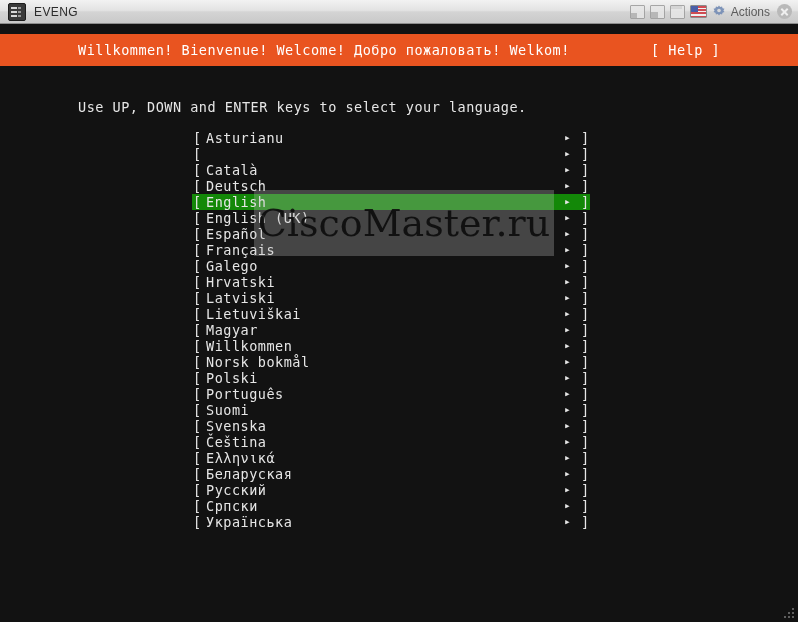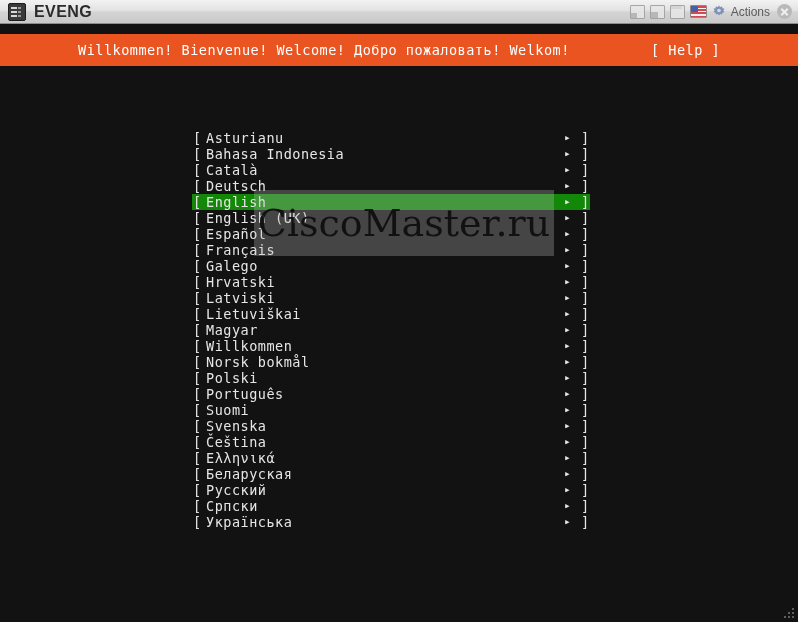--- a/index.html
+++ b/index.html
@@ -59,25 +59,24 @@
   #app-icon::after {
     content: "";
     position: absolute;
     left: 9px; top: 3px;
     width: 3px; height: 2px;
     background: #9a9a9a;
     box-shadow: 0 4px 0 0 #9a9a9a, 0 8px 0 0 #9a9a9a;
   }
 
   #window-title {
-    font-size: 16px;
+    font-size: 12px;
     color: #2b2b2b;
     letter-spacing: 0.4px;
     white-space: nowrap;
-    font-weight: bold;
   }
 
   #titlebar-right {
     margin-left: auto;
     display: flex;
     align-items: center;
     gap: 5px;
     padding-right: 2px;
   }
 
@@ -331,24 +330,25 @@
     </div>
   </div>
 
   <div id="terminal" style="background: rgb(18, 18, 18);">
 
     <div id="banner" style="background: rgb(233, 84, 32); padding-left: 19px;">
       <div id="banner-greeting">Willkommen! Bienvenue! Welcome! Добро пожаловать! Welkom!</div>
       <div id="banner-help">[ Help ]</div>
     </div>
 
+    <div id="instruction">Use UP, DOWN and ENTER keys to select your language.</div>
 
     <div id="language-list">
         <div class="lang-row"><div class="hl"></div><span class="bracket-open">[</span><span class="lang-name">Asturianu</span><span class="arrow">▸</span><span class="bracket-close">]</span></div>
-        <div class="lang-row"><div class="hl"></div><span class="bracket-open">[</span><span class="lang-name">Bahasa Indonesia</span><span class="arrow">▸</span><span class="bracket-close">]</span></div>
+        <div class="lang-row"><div class="hl"></div><span class="bracket-open">[</span><span class="arrow">▸</span><span class="bracket-close">]</span></div>
         <div class="lang-row"><div class="hl"></div><span class="bracket-open">[</span><span class="lang-name">Català</span><span class="arrow">▸</span><span class="bracket-close">]</span></div>
         <div class="lang-row"><div class="hl"></div><span class="bracket-open">[</span><span class="lang-name">Deutsch</span><span class="arrow">▸</span><span class="bracket-close">]</span></div>
         <div class="lang-row selected"><div class="hl" style="background: rgb(19, 136, 8);"></div><span class="bracket-open">[</span><span class="lang-name">English</span><span class="arrow">▸</span><span class="bracket-close">]</span></div>
         <div class="lang-row"><div class="hl"></div><span class="bracket-open">[</span><span class="lang-name">English (UK)</span><span class="arrow">▸</span><span class="bracket-close">]</span></div>
         <div class="lang-row"><div class="hl"></div><span class="bracket-open">[</span><span class="lang-name">Español</span><span class="arrow">▸</span><span class="bracket-close">]</span></div>
         <div class="lang-row"><div class="hl"></div><span class="bracket-open">[</span><span class="lang-name">Français</span><span class="arrow">▸</span><span class="bracket-close">]</span></div>
         <div class="lang-row"><div class="hl"></div><span class="bracket-open">[</span><span class="lang-name">Galego</span><span class="arrow">▸</span><span class="bracket-close">]</span></div>
         <div class="lang-row"><div class="hl"></div><span class="bracket-open">[</span><span class="lang-name">Hrvatski</span><span class="arrow">▸</span><span class="bracket-close">]</span></div>
         <div class="lang-row"><div class="hl"></div><span class="bracket-open">[</span><span class="lang-name">Latviski</span><span class="arrow">▸</span><span class="bracket-close">]</span></div>
         <div class="lang-row"><div class="hl"></div><span class="bracket-open">[</span><span class="lang-name">Lietuviškai</span><span class="arrow">▸</span><span class="bracket-close">]</span></div>

